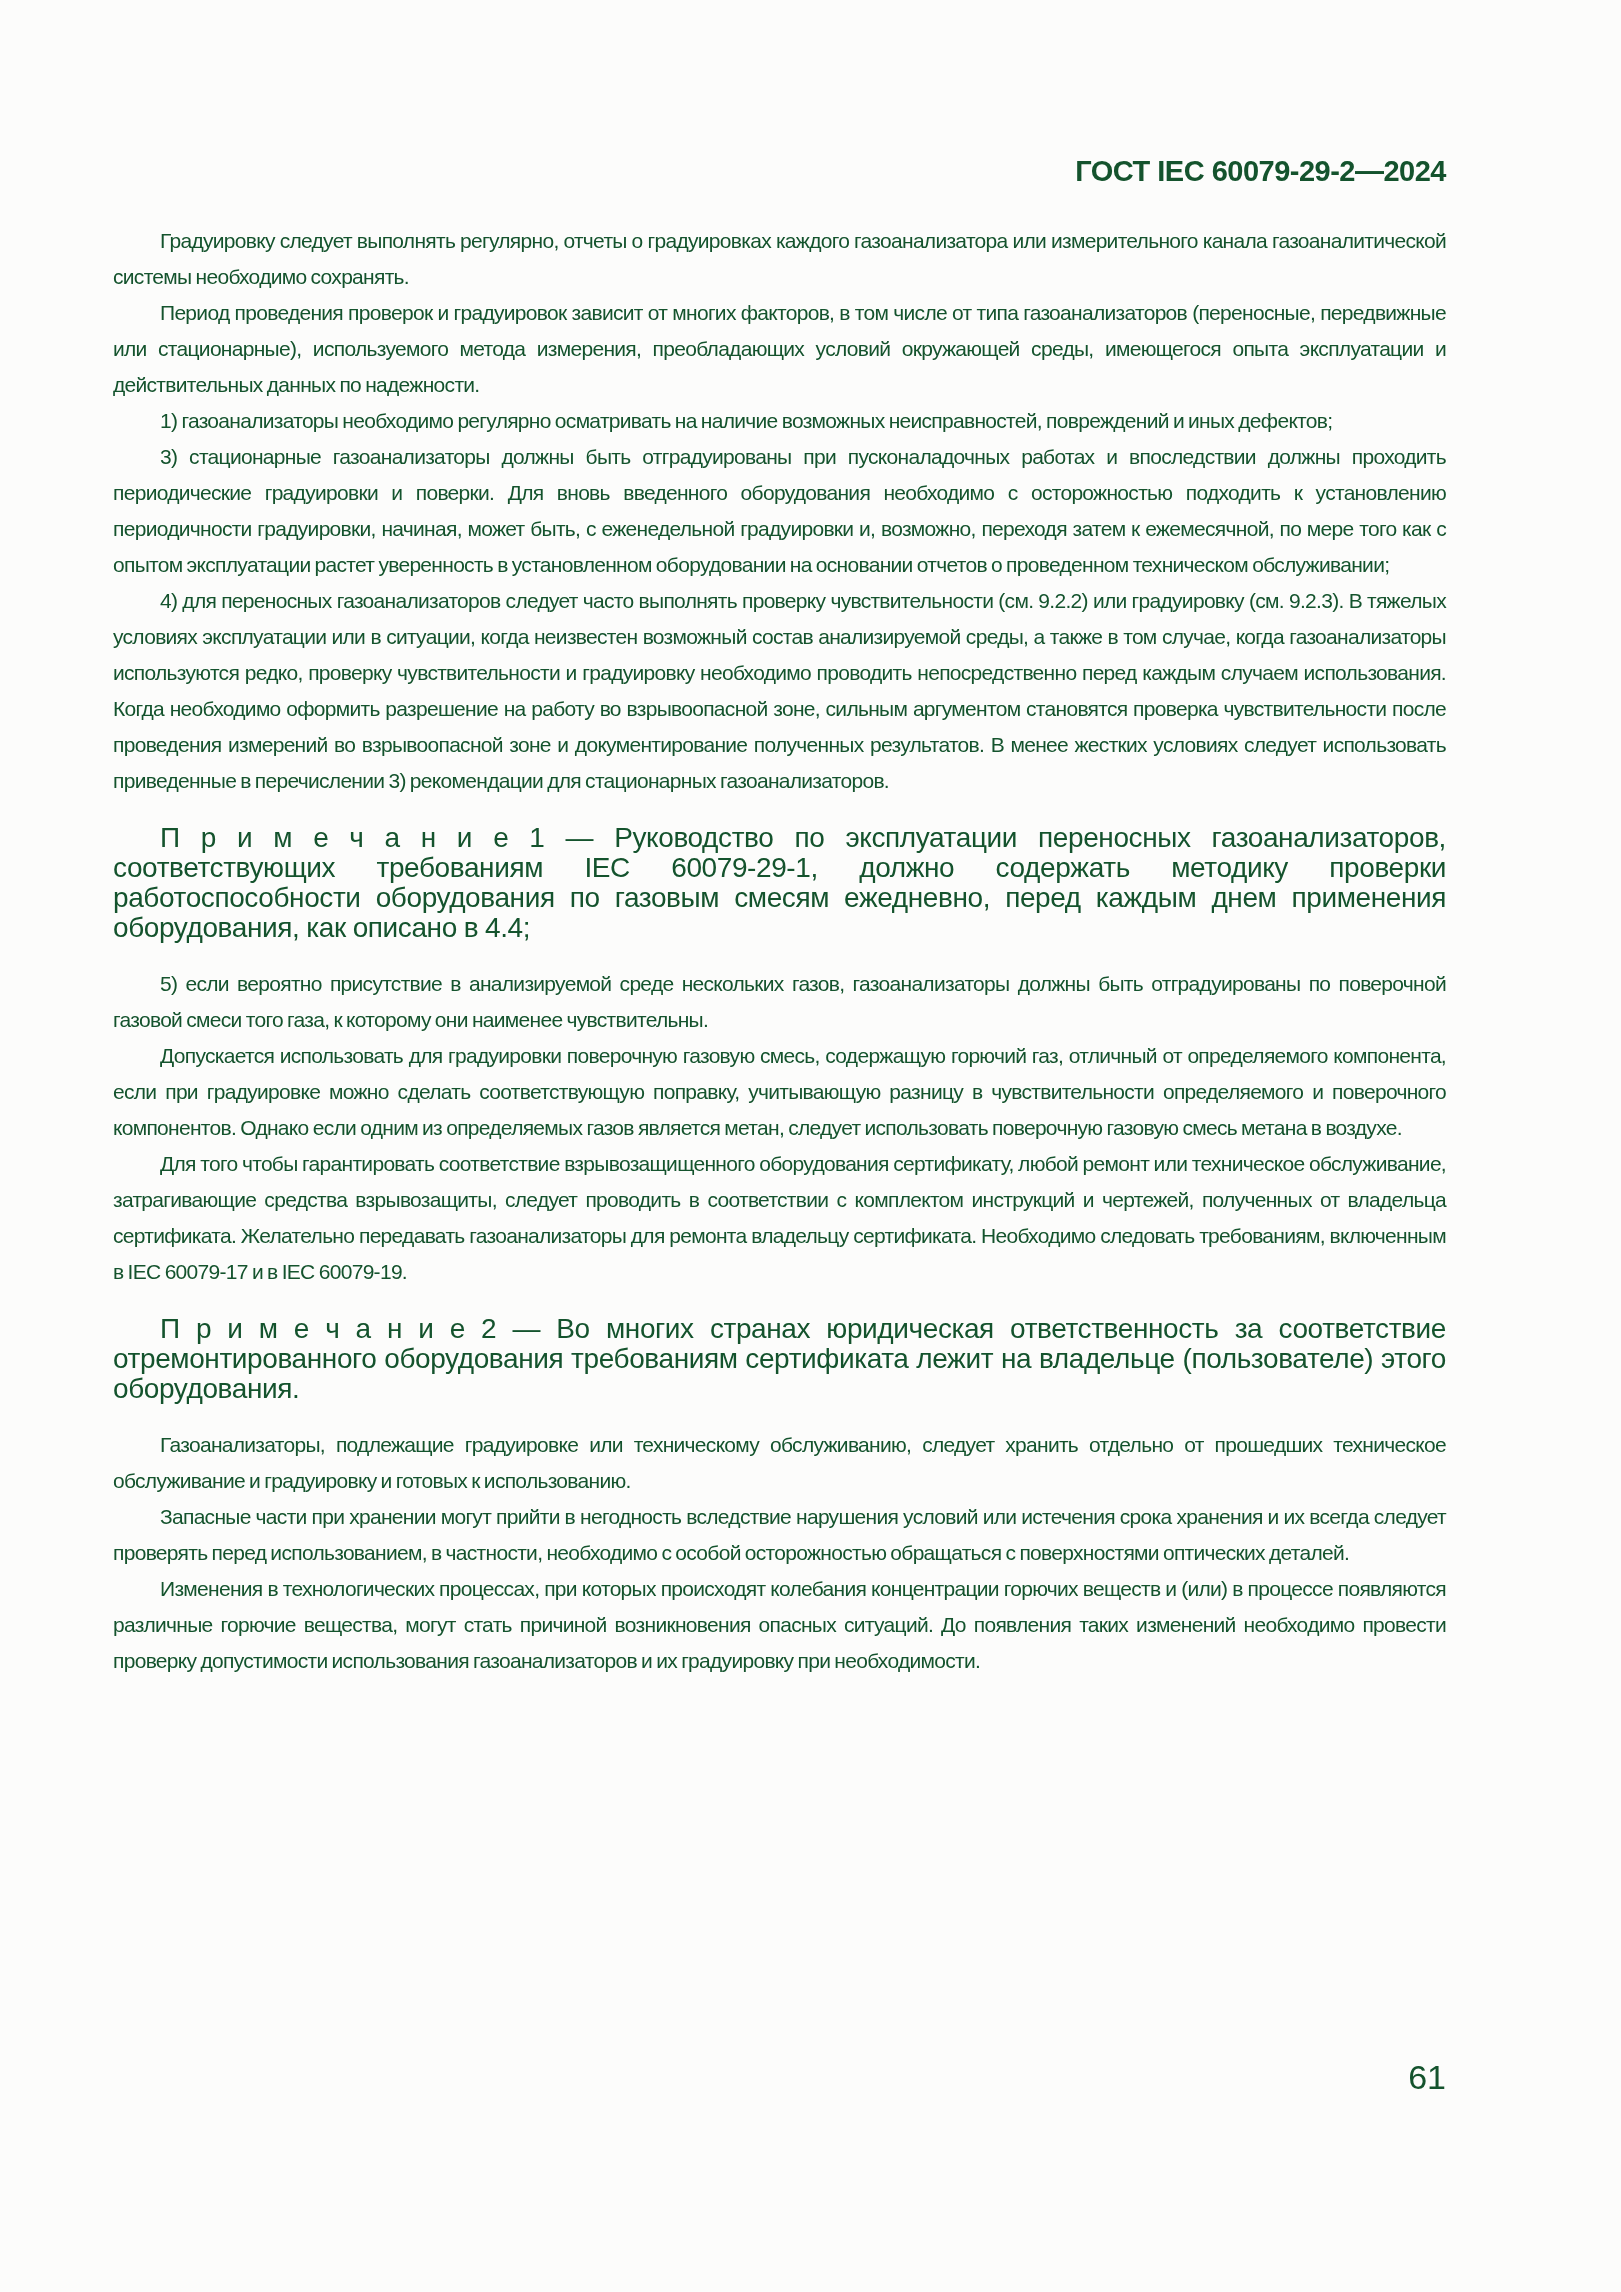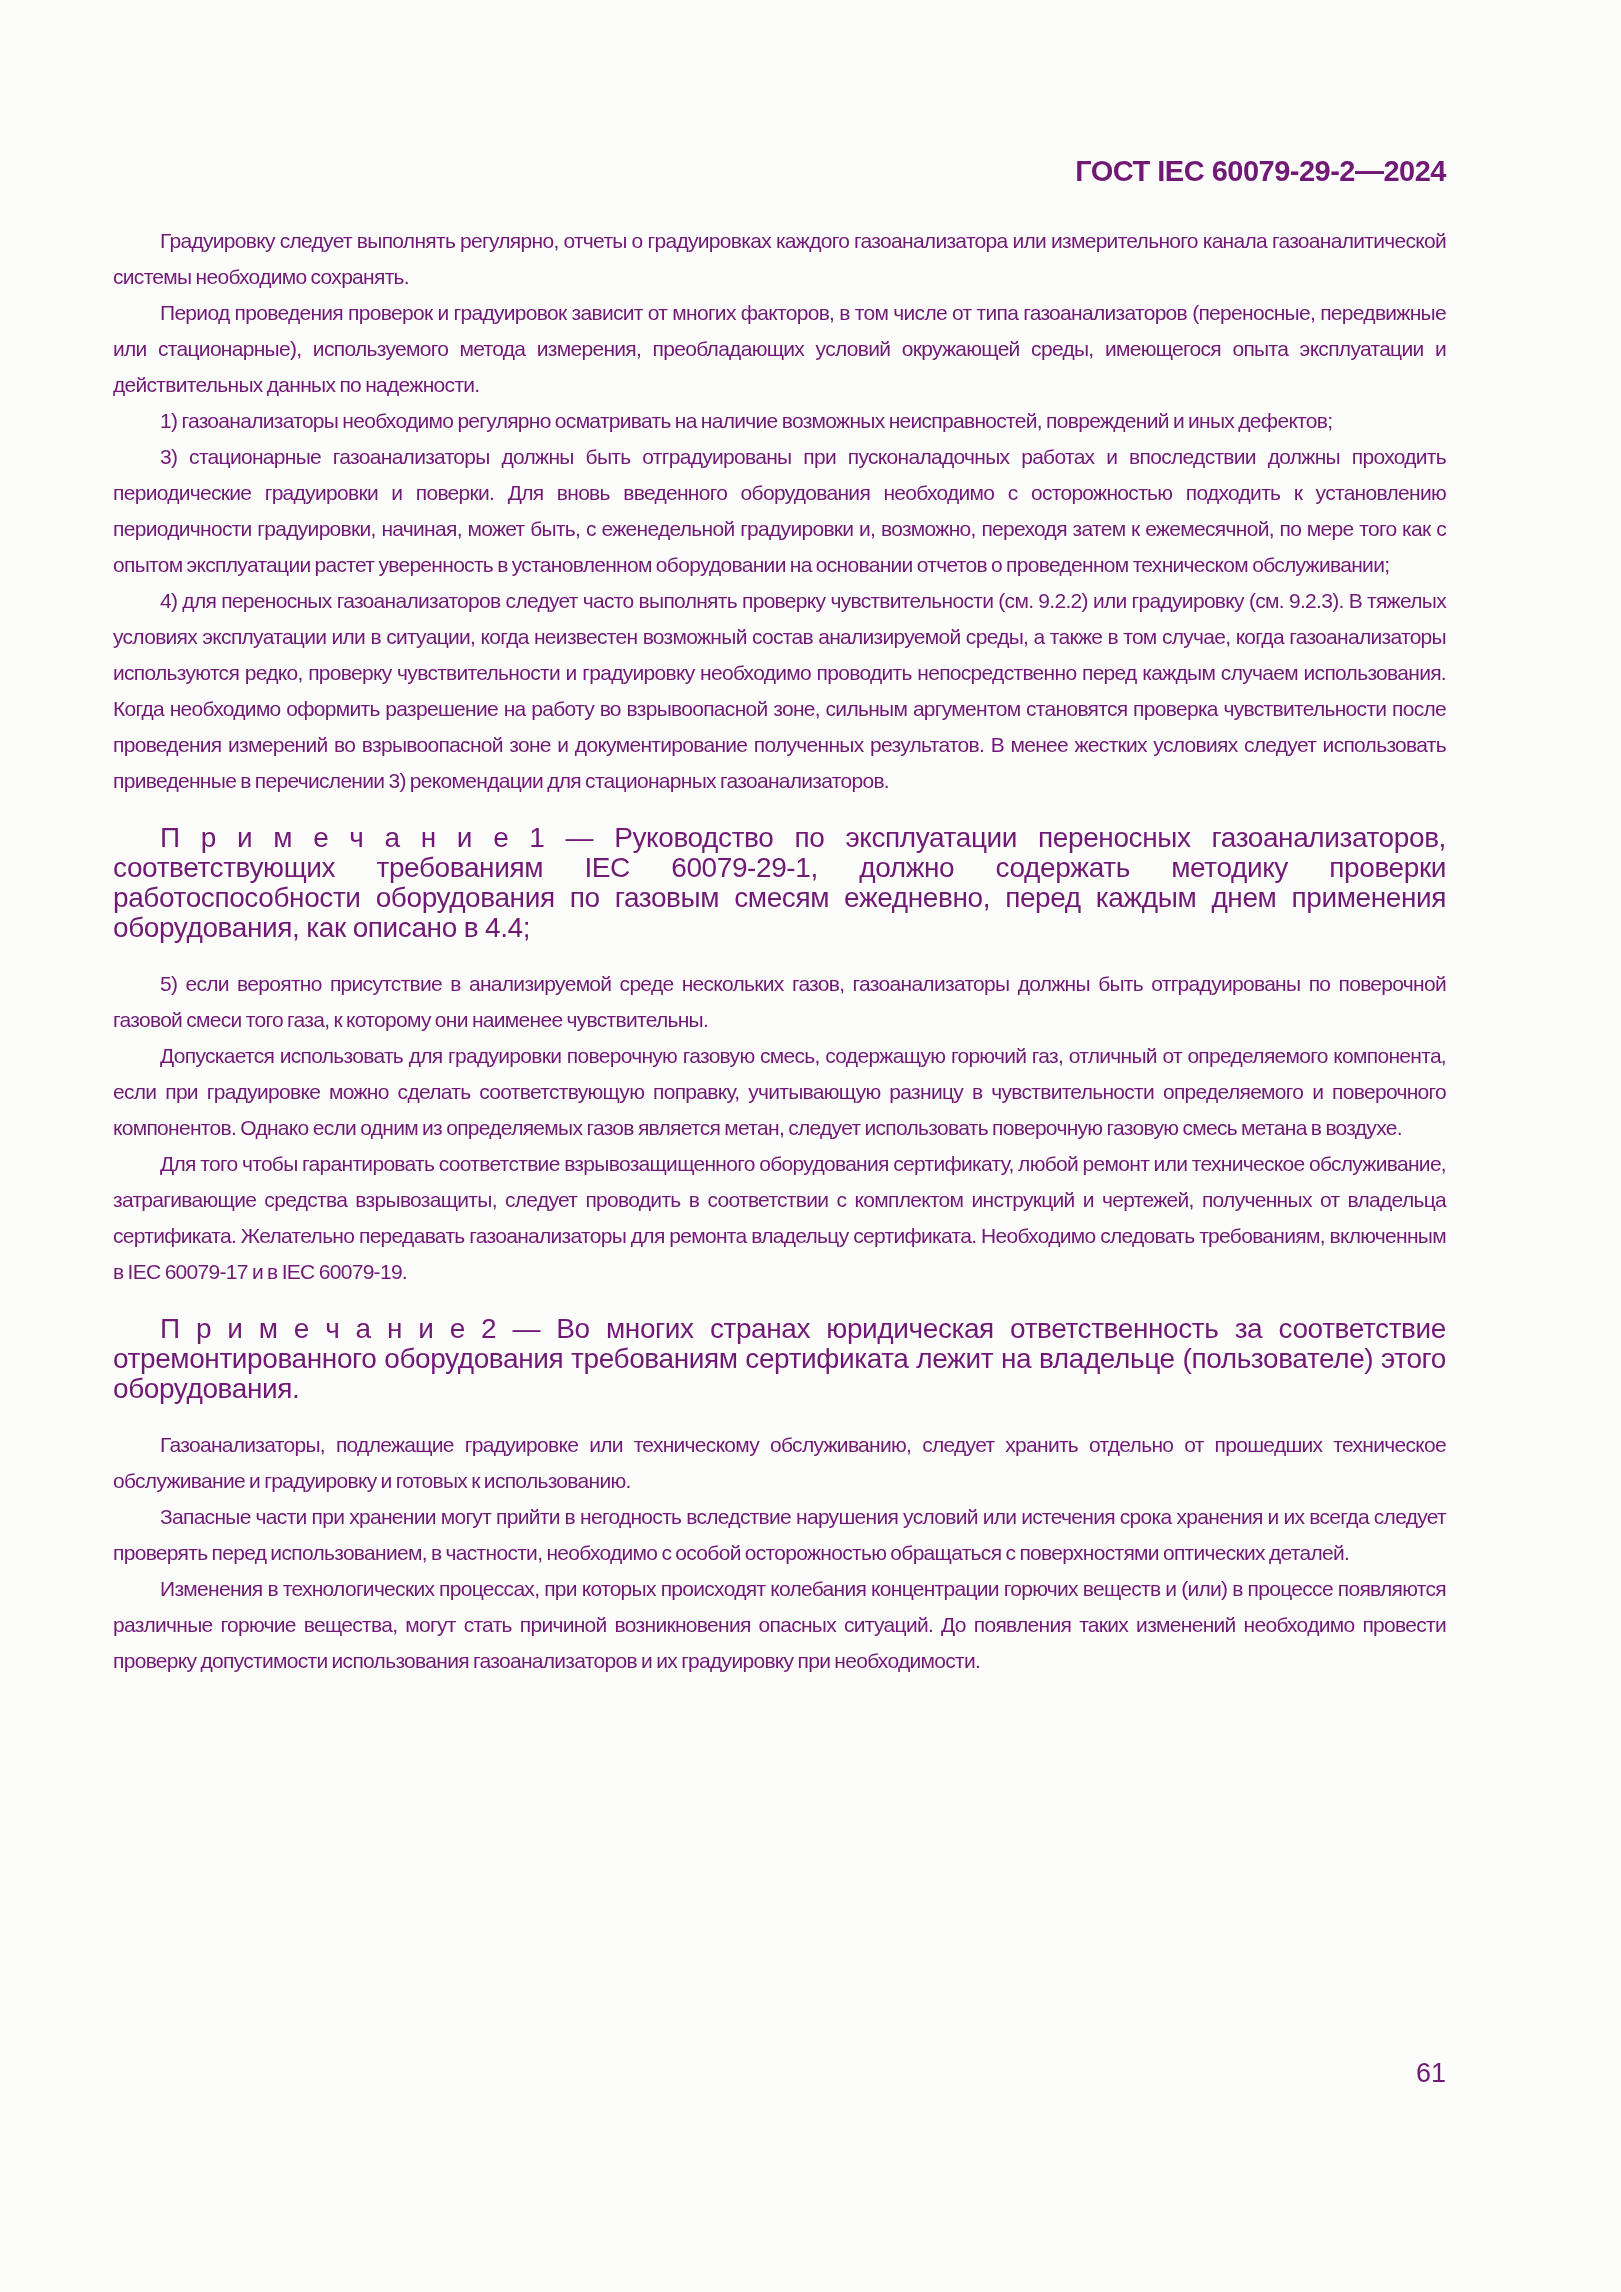--- a/index.html
+++ b/index.html
@@ -6,21 +6,21 @@
     margin: 0;
     padding: 0;
     background: #e8e8e8;
   }
   .page {
     position: relative;
     width: 1621px;
     height: 2293px;
     margin: 0 auto;
     background: #fcfcfb;
-    color: #701a75;
+    color: #14532d;
     font-family: "Liberation Sans", "DejaVu Sans", sans-serif;
     overflow: hidden;
   }
   .running-header {
     position: absolute;
     top: 155px;
     left: 113px;
     width: 1333px;
     text-align: right;
     font-size: 29px;
@@ -52,21 +52,21 @@
     word-spacing: -0.5px;
     margin-top: 23.5px;
     margin-bottom: 23.5px;
   }
   .page-number {
     position: absolute;
     top: 2058px;
     left: 113px;
     width: 1333px;
     text-align: right;
-    font-size: 27px;
+    font-size: 34px;
     padding-right: 5.9px;
   }
 </style>
 </head>
 <body>
 
 <div class="page">
 
   <div class="running-header">ГОСТ IEC 60079-29-2—2024</div>
 

